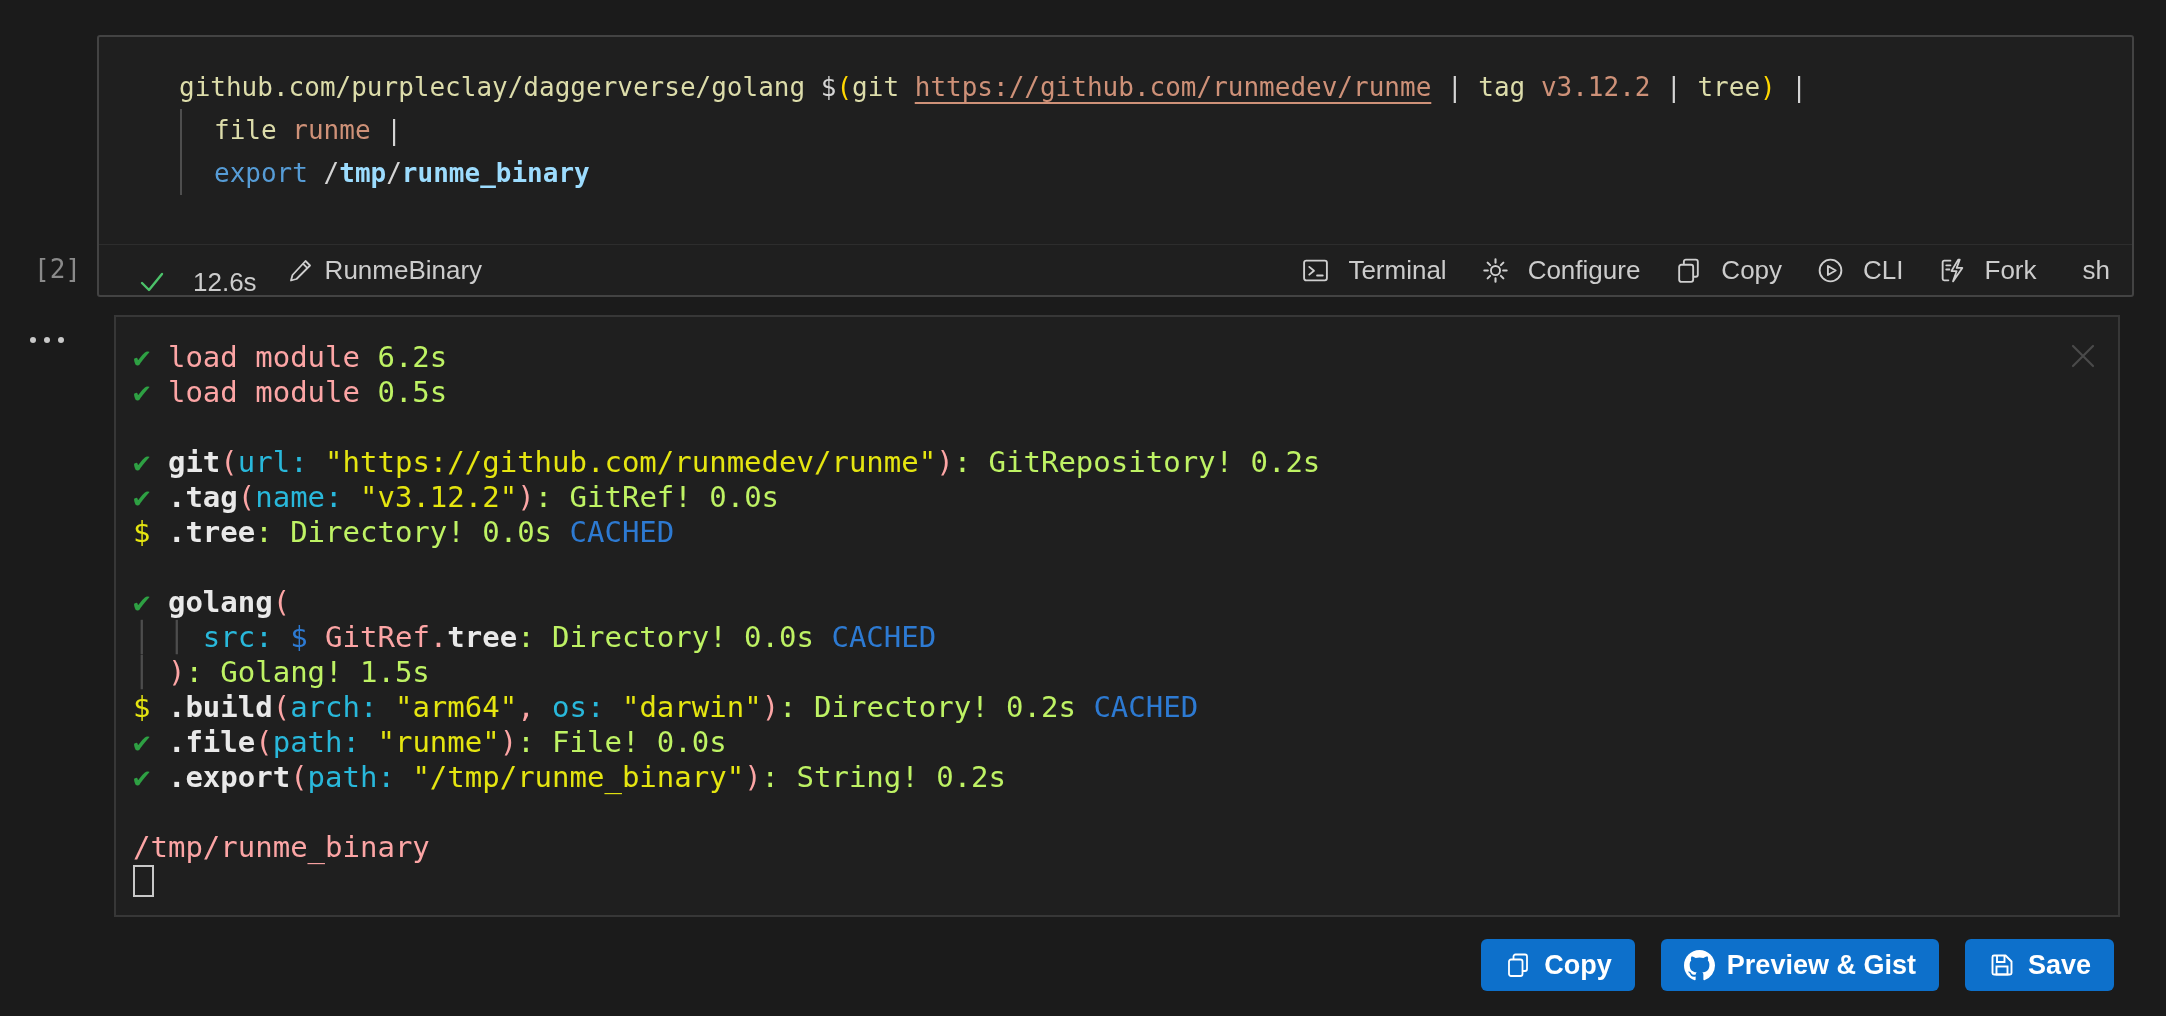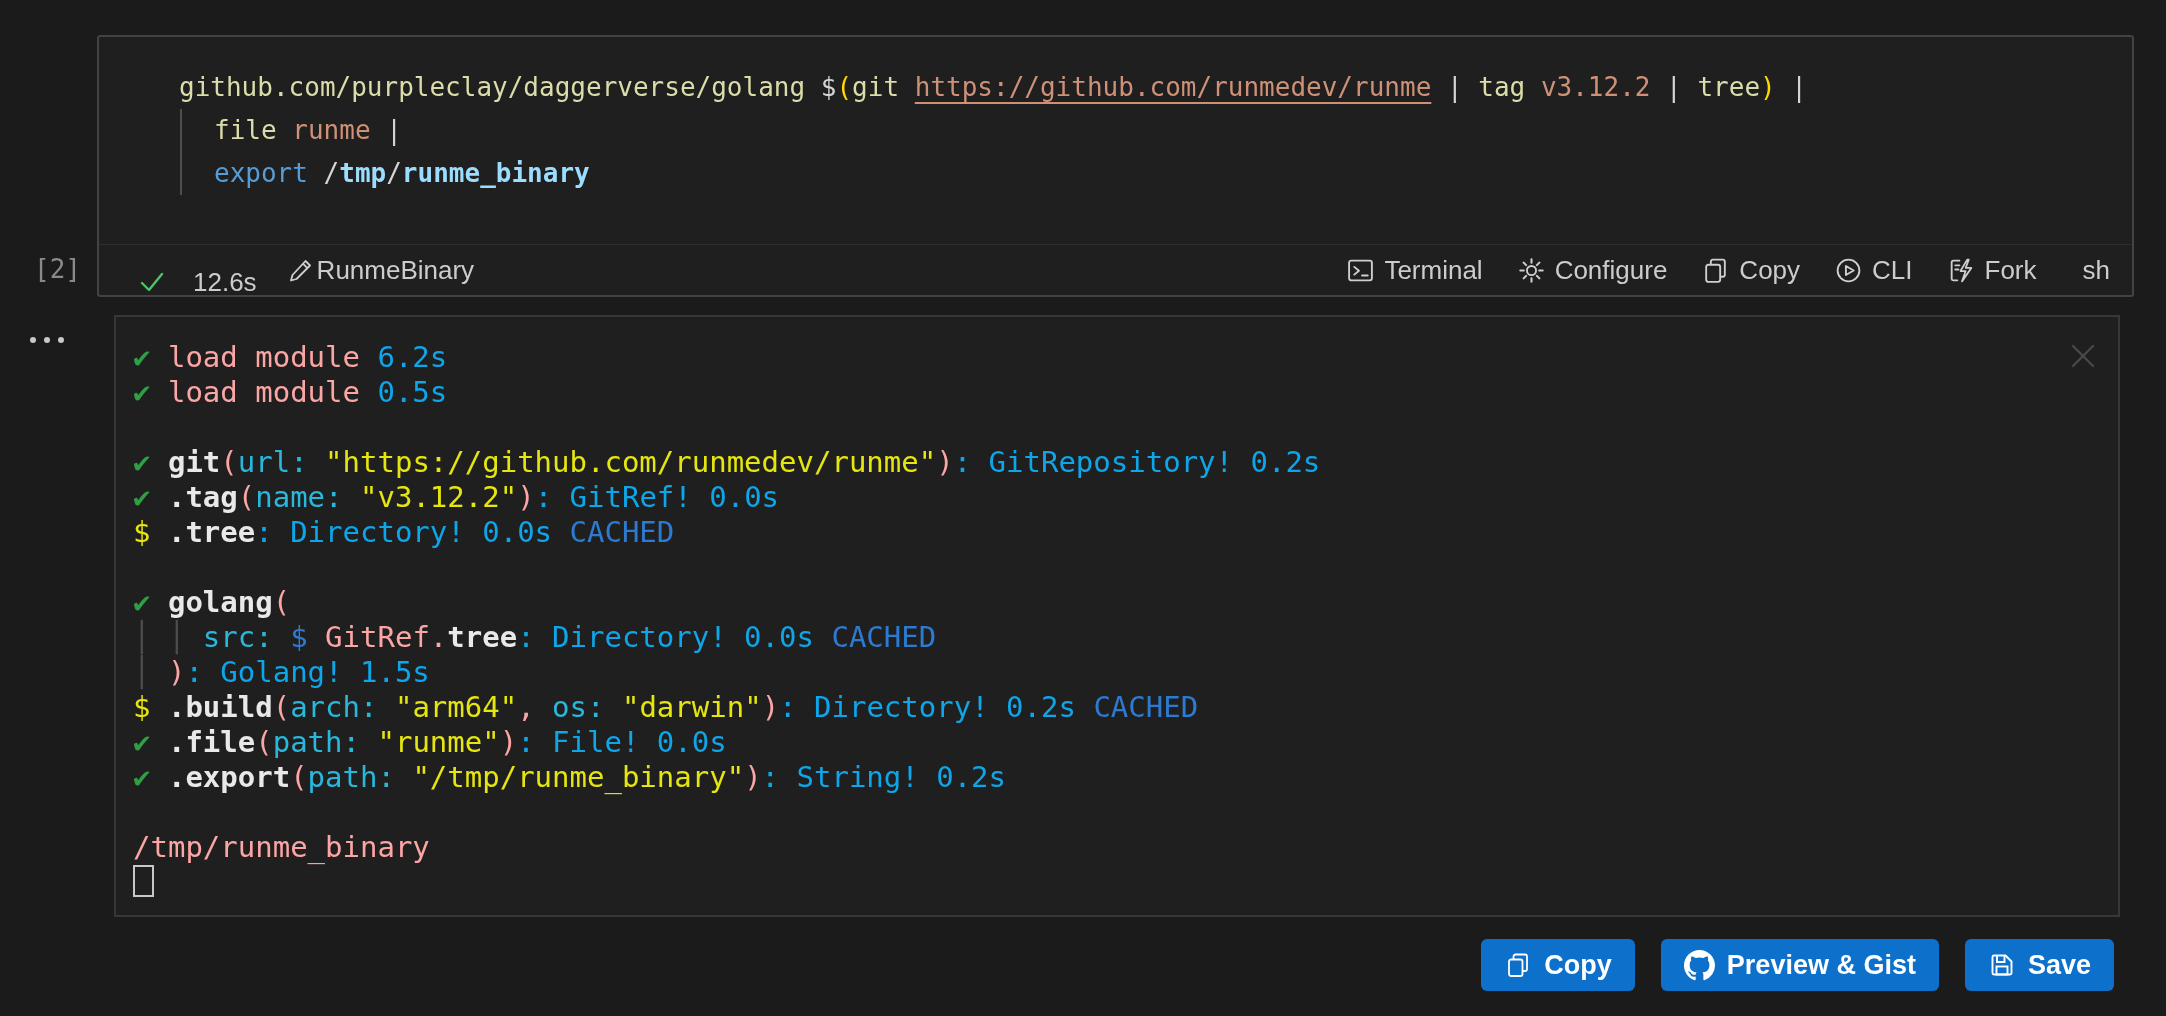--- a/index.html
+++ b/index.html
@@ -23,34 +23,34 @@
   .cmd{color:#dcdcaa}.flag{color:#569cd6}.str{color:#ce9178}
   .lnk{color:#ce9178;text-decoration:underline;text-underline-offset:6px;}
   .pln{color:#d4d4d4}.brk{color:#ffd700}
   .path{color:#9cdcfe;font-weight:bold}
 
   
   .statusbar{position:absolute;left:0;right:0;bottom:0;height:50px;border-top:1px solid #2d2d2d;
              display:flex;align-items:center;padding:0 22px 0 38px;color:#cccccc;font-size:26px;}
   .sb-left{display:flex;align-items:center;margin-top:24px;}
   .sb-dur{margin-left:26px;}
-  .sb-name{display:flex;align-items:center;gap:2px;margin-left:30px;cursor:pointer;}
+  .sb-name{display:flex;align-items:center;gap:10px;margin-left:30px;cursor:pointer;}
   .sb-actions{margin-left:auto;display:flex;align-items:center;gap:34px;}
-  .sb-act{display:flex;align-items:center;gap:9px;cursor:pointer;}
+  .sb-act{display:flex;align-items:center;gap:18px;cursor:pointer;}
   .sb-lang{margin-left:12px;cursor:pointer;}
   .icn{display:block;}
 
   
   .panel{position:absolute;left:114px;top:315px;width:2006px;height:602px;box-sizing:border-box;
          background:#1f1f1f;border:2px solid #373737;}
   .out{padding:23px 0 0 17px;font-family:"DejaVu Sans Mono",monospace;font-size:29px;}
   .ol{height:35px;line-height:35px;white-space:pre;}
   .ok{color:#2ea043}.w{color:#fca5a5}
   .wb{color:#e9e9e9;font-weight:bold}
-  .dim{color:#0ea5e9}.key{color:#29b8db}.ystr{color:#e5e510}
+  .dim{color:#bef264}.key{color:#29b8db}.ystr{color:#e5e510}
   .blu{color:#2d7ad2}.gd{color:#4d4d4d}
   .cursor{display:inline-block;width:17px;height:28px;border:2px solid #c8c8c8;vertical-align:-5px;}
   .close-x{position:absolute;top:26px;right:22px;cursor:pointer;}
 
   
   .footer{position:absolute;right:52px;bottom:25px;display:flex;gap:26px;}
   .btn{height:52px;display:flex;align-items:center;gap:12px;padding:0 23px;border:none;
        background:#0d70cb;color:#ffffff;font-size:27px;font-weight:bold;border-radius:6px;
        font-family:"Liberation Sans",sans-serif;cursor:pointer;}
 </style>

